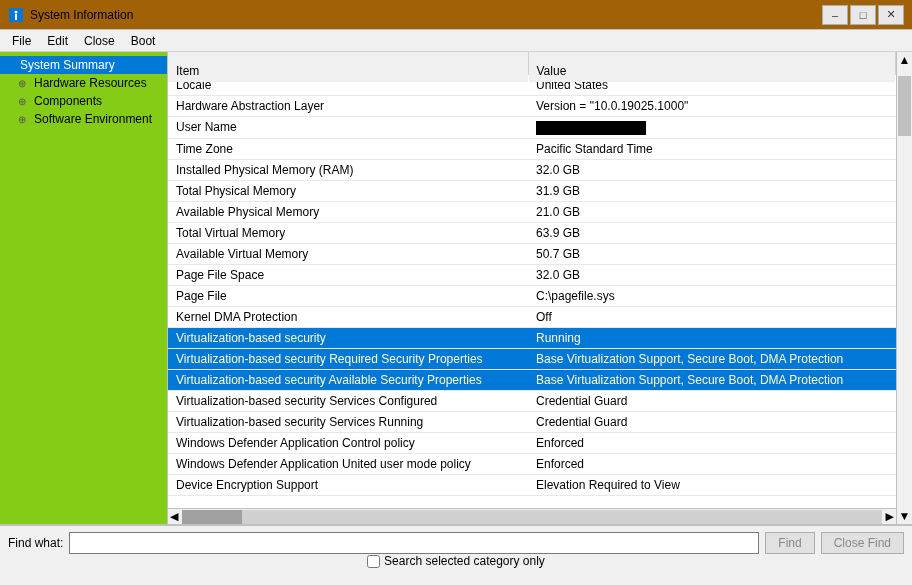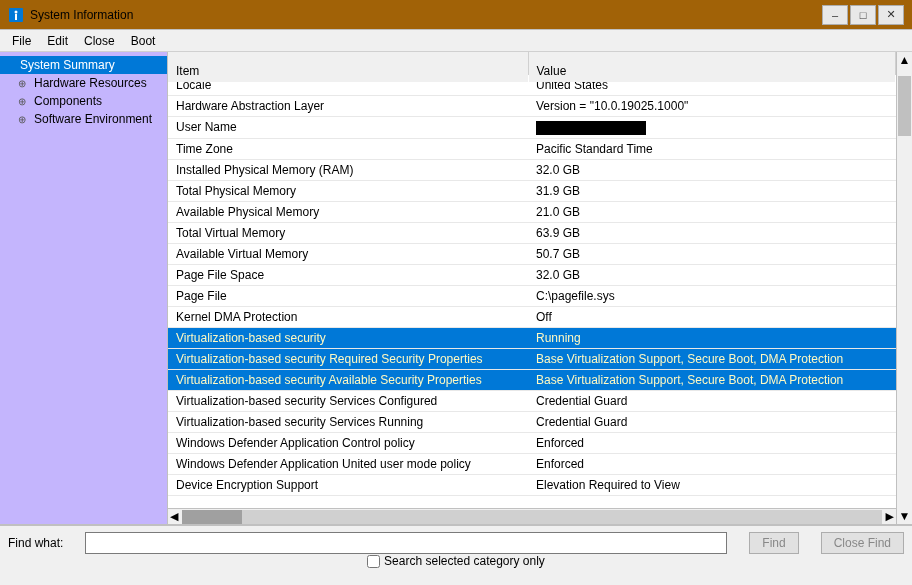--- a/index.html
+++ b/index.html
@@ -65,21 +65,21 @@
 
     .main-area {
       display: flex;
       height: calc(585px - 30px - 22px - 60px);
       border-bottom: 1px solid #c0c0c0;
     }
 
     .sidebar {
       width: 168px;
       border-right: 1px solid #c0c0c0;
-      background: #c4b5fd;
+      background: #84cc16;
       overflow-y: auto;
       padding: 4px 0;
     }
     .sidebar-item {
       padding: 2px 4px;
       cursor: pointer;
       display: flex;
       align-items: center;
       font-size: 12px;
       white-space: nowrap;
@@ -180,21 +180,21 @@
       border-top: 1px solid #c0c0c0;
       background: #f0f0f0;
       display: flex;
       flex-direction: column;
       justify-content: space-around;
       padding: 6px 8px;
     }
     .find-row {
       display: flex;
       align-items: center;
-      gap: 22px;
+      gap: 6px;
     }
     .find-label {
       font-size: 12px;
       white-space: nowrap;
     }
     .find-input {
       flex: 1;
       height: 22px;
       border: 1px solid #7a7a7a;
       padding: 2px 4px;

